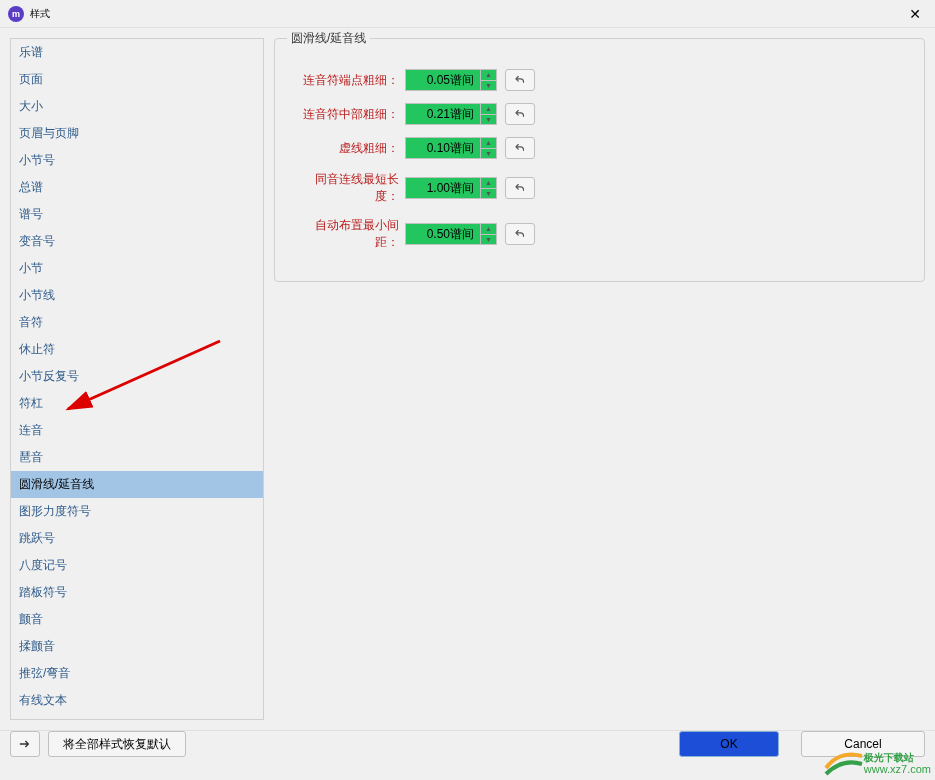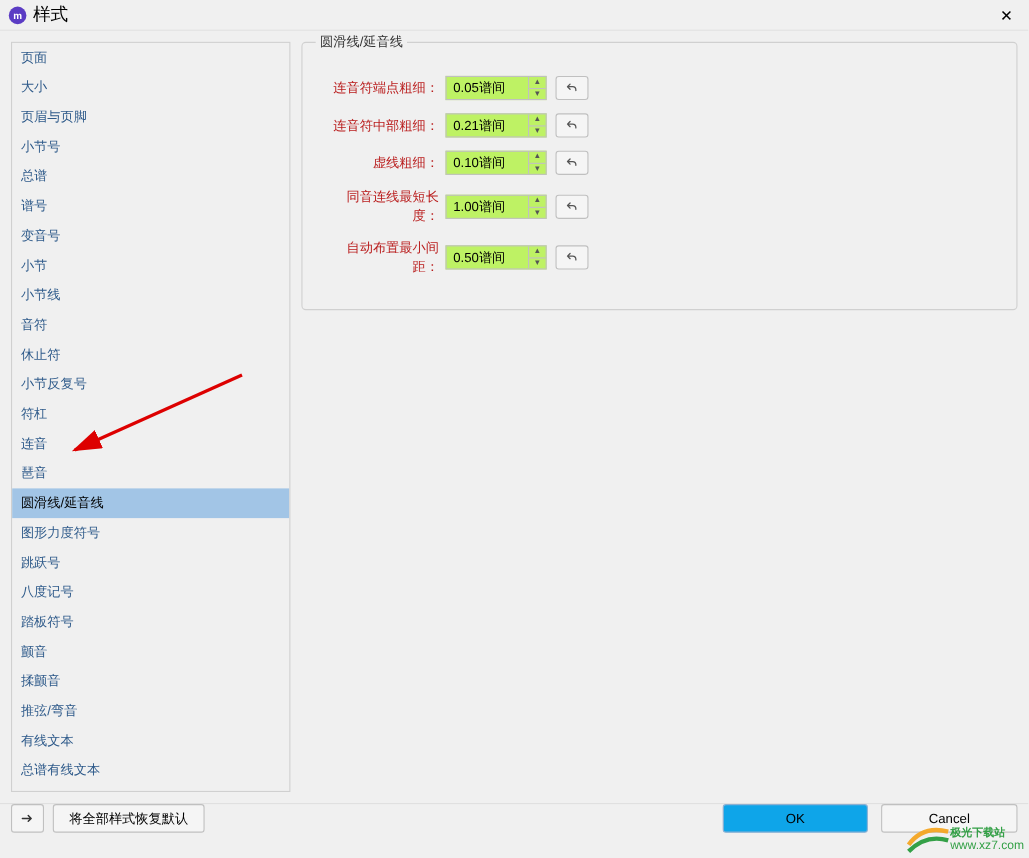--- a/index.html
+++ b/index.html
@@ -1,61 +1,62 @@
 <!DOCTYPE html>
 <html><head>
 <meta charset="utf-8">
 <style>
 * { box-sizing: border-box; margin: 0; padding: 0; }
 body { font-family: "Microsoft YaHei", sans-serif; font-size: 12px; background: #f0f0f0; width: 935px; height: 780px; overflow: hidden; position: relative; }
 .titlebar { height: 28px; background: #f0f0f0; display: flex; align-items: center; padding: 0 8px; border-bottom: 1px solid #e0e0e0; }
 .titlebar .icon { width: 16px; height: 16px; border-radius: 50%; background: #5b3cc4; color: #fff; font-size: 9px; font-weight: bold; display: flex; align-items: center; justify-content: center; margin-right: 6px; }
-.titlebar .title { flex: 1; font-size: 16px; }
+.titlebar .title { flex: 1; font-size: 10px; }
 .titlebar .close { width: 24px; height: 24px; display: flex; align-items: center; justify-content: center; font-size: 14px; cursor: pointer; }
 .main { display: flex; height: 702px; background: #f0f0f0; }
 .sidebar-wrap { width: 268px; padding: 10px 4px 10px 10px; display: flex; flex-direction: column; }
 .sidebar { flex: 1; border: 1px solid #d0d0d0; background: #f0f0f0; overflow-y: auto; }
 .sidebar-item { padding: 5px 8px; cursor: pointer; color: #2e5a8a; font-size: 12px; }
 .sidebar-item.selected { background: #A2C5E6; color: #000; }
 .content { flex: 1; padding: 10px 10px 10px 6px; position: relative; }
 .groupbox { border: 1px solid #d0d0d0; border-radius: 4px; padding: 30px 18px 18px 18px; position: relative; background: #f0f0f0; }
 .groupbox .legend { position: absolute; top: -1px; left: 12px; background: #f0f0f0; padding: 0 4px; font-size: 12px; color: #333; transform: translateY(-50%); }
 .row { display: flex; align-items: center; margin-bottom: 12px; }
 .row .label { width: 112px; text-align: right; padding-right: 6px; font-size: 12px; color: #b91c1c; }
-.spinbox { display: flex; align-items: center; border: 1px solid #c0c0c0; background: #bef264; height: 22px; width: 92px; }
+.spinbox { display: flex; align-items: center; border: 1px solid #c0c0c0; background: #22c55e; height: 22px; width: 92px; text-align: right; }
 .spinbox .val { flex: 1; padding: 0 6px; font-size: 12px; }
 .spinbox .arrows { width: 16px; display: flex; flex-direction: column; border-left: 1px solid #c0c0c0; height: 100%; }
 .spinbox .arrows div { flex: 1; display: flex; align-items: center; justify-content: center; font-size: 7px; color: #555; cursor: pointer; }
 .spinbox .arrows div:first-child { border-bottom: 1px solid #c0c0c0; }
 .reset-btn { width: 30px; height: 22px; margin-left: 8px; border: 1px solid #c0c0c0; border-radius: 3px; background: #f5f5f5; display: flex; align-items: center; justify-content: center; cursor: pointer; }
 .reset-btn svg { width: 14px; height: 14px; }
 .footer { height: 50px; display: flex; align-items: flex-start; padding: 0 10px; background: #f0f0f0; border-top: 1px solid #e0e0e0; }
 .footer .arrow-btn { width: 30px; height: 26px; border: 1px solid #c0c0c0; border-radius: 3px; display: flex; align-items: center; justify-content: center; margin-right: 8px; cursor: pointer; background:#f5f5f5; }
 .footer .btn { height: 26px; padding: 0 14px; border: 1px solid #c0c0c0; border-radius: 3px; background: #f5f5f5; cursor: pointer; display: flex; align-items: center; justify-content: center; font-size: 12px; }
 .footer .spacer { flex: 1; }
-.footer .ok { background: #0ea5e9; border-color: #8ab0d4; width: 132px; justify-content: center; margin-right: 12px; }
+.footer .ok { background: #1d4ed8; border-color: #8ab0d4; width: 100px; justify-content: center; margin-right: 22px; }
 .footer .cancel { width: 124px; justify-content: center; }
 .arrow-annotation { position: absolute; top: 337px; left: 60px; pointer-events: none; z-index: 10; }
 .watermark { position: absolute; right: 4px; bottom: 2px; pointer-events: none; z-index: 20; opacity: 0.95; display:flex; align-items:center; }
 .watermark .swish { width:40px; height:30px; }
 .watermark .txt { font-size: 10px; font-weight:bold; color: #2a9c3e; line-height:1.1; }
 .watermark .url { font-size: 11px; color:#2a9c3e; }
 </style>
 </head>
 <body>
 
 <div class="titlebar">
   <div class="icon">m</div>
   <div class="title">样式</div>
   <div class="close">✕</div>
 </div>
 
 <div class="main">
   <div class="sidebar-wrap">
     <div class="sidebar" id="sidebar">
+        <div class="sidebar-item">乐谱</div>
         <div class="sidebar-item">页面</div>
         <div class="sidebar-item">大小</div>
         <div class="sidebar-item">页眉与页脚</div>
         <div class="sidebar-item">小节号</div>
         <div class="sidebar-item">总谱</div>
         <div class="sidebar-item">谱号</div>
         <div class="sidebar-item">变音号</div>
         <div class="sidebar-item">小节</div>
         <div class="sidebar-item">小节线</div>
         <div class="sidebar-item">音符</div>

